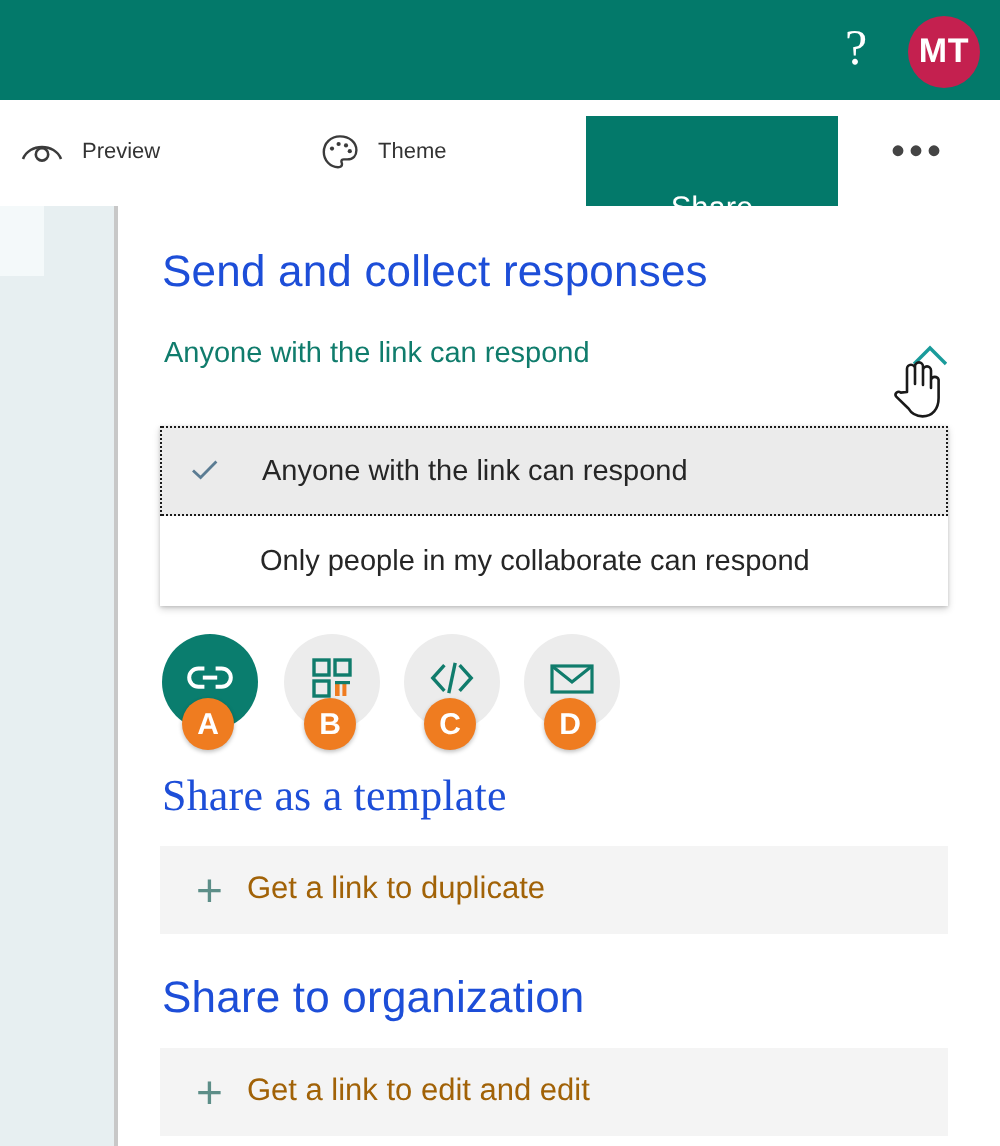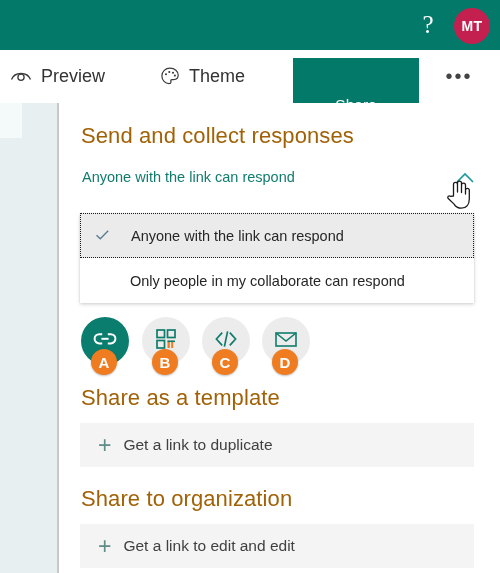--- a/index.html
+++ b/index.html
@@ -17,33 +17,33 @@
     background:#03796a;
   }
   .help-icon{
     position:absolute;right:58px;top:10px;width:28px;height:30px;
     color:#ffffff;font-size:25px;line-height:30px;text-align:center;
     font-family:"Liberation Serif","DejaVu Serif",serif;font-weight:400;
     cursor:pointer;
   }
   .avatar{
     position:absolute;right:10px;top:8px;width:36px;height:36px;border-radius:50%;
-    background:#c4204f;color:#fff;font-size:14px;font-weight:600;
+    background:#c4204f;color:#fff;font-size:17px;font-weight:600;
     display:flex;align-items:center;justify-content:center;letter-spacing:.3px;
     cursor:pointer;
   }
 
   
   .cmdbar{
     position:absolute;left:0;top:50px;width:500px;height:53px;
     background:#ffffff;border-bottom:1px solid #e6e6e6;
   }
   .cmd-item{
     position:absolute;top:0;height:52px;display:flex;align-items:center;
-    gap:9px;color:#333333;font-size:18px;cursor:pointer;user-select:none;
+    gap:9px;color:#333333;font-size:11px;cursor:pointer;user-select:none;
   }
   .cmd-preview{left:10px;}
   .cmd-theme{left:160px;}
   .cmd-share{
     left:293px;top:8px;width:126px;height:56px;background:#03796a;
     display:flex;align-items:flex-end;justify-content:center;
     color:#ffffff;font-size:15.5px;cursor:pointer;user-select:none;
   }
   .cmd-more{
     left:436px;top:0;height:52px;width:46px;display:flex;align-items:center;
@@ -62,25 +62,25 @@
   }
   .leftpanel-divider{
     position:absolute;left:57px;top:103px;width:2px;height:470px;
     background:#c8c8c8;
   }
 
   
   .content{position:absolute;left:59px;top:103px;width:441px;height:470px;background:#fff;}
 
   .section-title{
-    position:absolute;left:22px;color:#a16207;font-weight:400;
+    position:absolute;left:22px;color:#1d4ed8;font-weight:400;
     font-size:22px;letter-spacing:.1px;white-space:nowrap;
   }
   .t-send{top:20px;}
-  .t-template{top:282px;}
+  .t-template{top:282px;font-family:Liberation Serif, serif;}
   .t-collab{top:383px;}
 
   .link-row{
     position:absolute;left:23px;top:66px;width:397px;height:22px;
   }
   .link-text{
     position:absolute;left:0;top:0;color:#107c6c;font-size:14.5px;
     cursor:pointer;white-space:nowrap;
   }
   .chev{
@@ -123,21 +123,21 @@
   }
 
   
   .bigbtn{
     position:absolute;left:21px;width:394px;height:44px;background:#f4f4f4;
     display:flex;align-items:center;cursor:pointer;
   }
   .bigbtn .plus{
     margin-left:18px;margin-right:12px;color:#5d8e88;font-size:23px;line-height:1;font-weight:300;
   }
-  .bigbtn .lbl{color:#404040;font-size:15.5px;}
+  .bigbtn .lbl{color:#a16207;font-size:15.5px;}
   .b-template{top:320px;}
   .b-collab{top:421px;}
 </style>
 </head>
 <body>
 
 <div class="app">
 
   <div class="topbar">
     <div class="help-icon">?</div>

